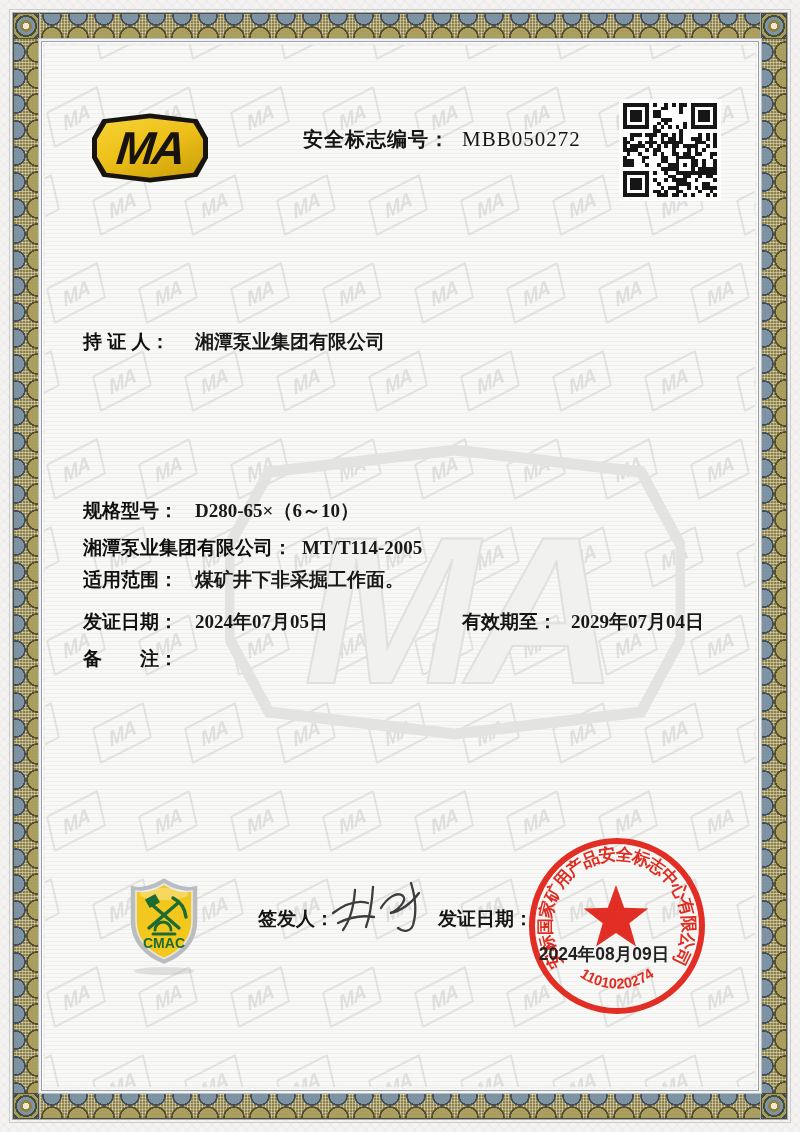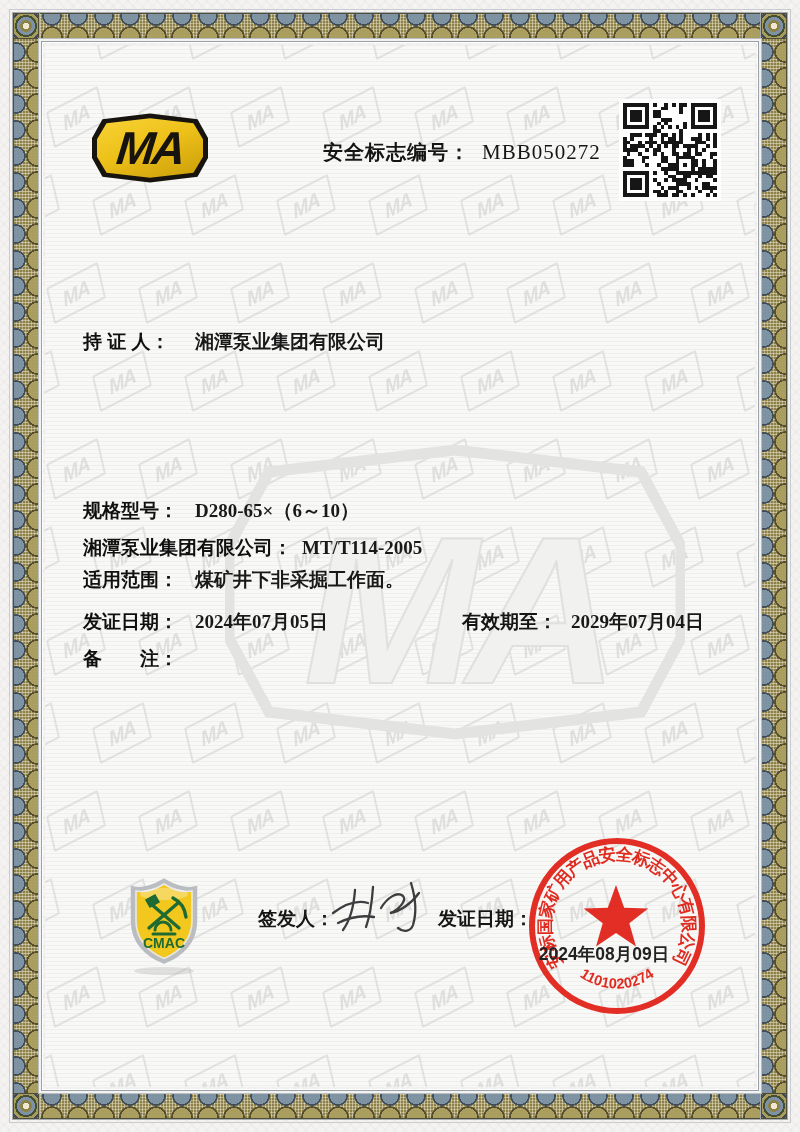--- a/index.html
+++ b/index.html
@@ -49,21 +49,21 @@
   .ma-logo{position:absolute;left:47px;top:67px;width:116px;height:72px;
     -webkit-clip-path:polygon(0% 36%,9% 10%,50% 2%,91% 10%,100% 36%,100% 64%,91% 90%,50% 98%,9% 90%,0% 64%);
     clip-path:polygon(0% 36%,9% 10%,50% 2%,91% 10%,100% 36%,100% 64%,91% 90%,50% 98%,9% 90%,0% 64%);
     background:#17130e;display:flex;align-items:center;justify-content:center;}
   .ma-logo .inner{position:absolute;inset:5px;
     -webkit-clip-path:polygon(0% 36%,9% 10%,50% 2%,91% 10%,100% 36%,100% 64%,91% 90%,50% 98%,9% 90%,0% 64%);
     clip-path:polygon(0% 36%,9% 10%,50% 2%,91% 10%,100% 36%,100% 64%,91% 90%,50% 98%,9% 90%,0% 64%);
     background:linear-gradient(160deg,#f7d437 0%,#eec11a 45%,#c99c08 100%);}
   .ma-logo .letters{position:relative;font:italic 900 46px "Liberation Sans",sans-serif;
     color:#17130e;letter-spacing:-3px;transform:skewX(-6deg);line-height:1;}
-  .certno{position:absolute;left:258px;top:94px;font-size:20px;font-weight:700;letter-spacing:1px;margin-left:20px;}
+  .certno{position:absolute;left:258px;top:81px;font-size:20px;font-weight:700;letter-spacing:1px;}
   .certno .val{font-family:"Liberation Serif",serif;font-weight:400;letter-spacing:1px;font-size:21px;margin-left:12px;}
   .qr-box{position:absolute;left:574px;top:54px;width:102px;height:102px;background:#fff;padding:0;}
   
   .title{position:absolute;left:0;right:0;top:184px;text-align:center;
     font-size:42px;font-weight:900;letter-spacing:2px;color:#0d0d0d;}
   
   .row{position:absolute;left:38px;width:680px;font-size:19px;white-space:pre;}
   .flabel{display:inline-block;min-width:112px;font-weight:700;color:#101010;}
   .fvalue{font-family:"Liberation Serif",serif;font-weight:700;color:#191919;}
   .row.long .flabel{min-width:0;margin-right:10px;}

